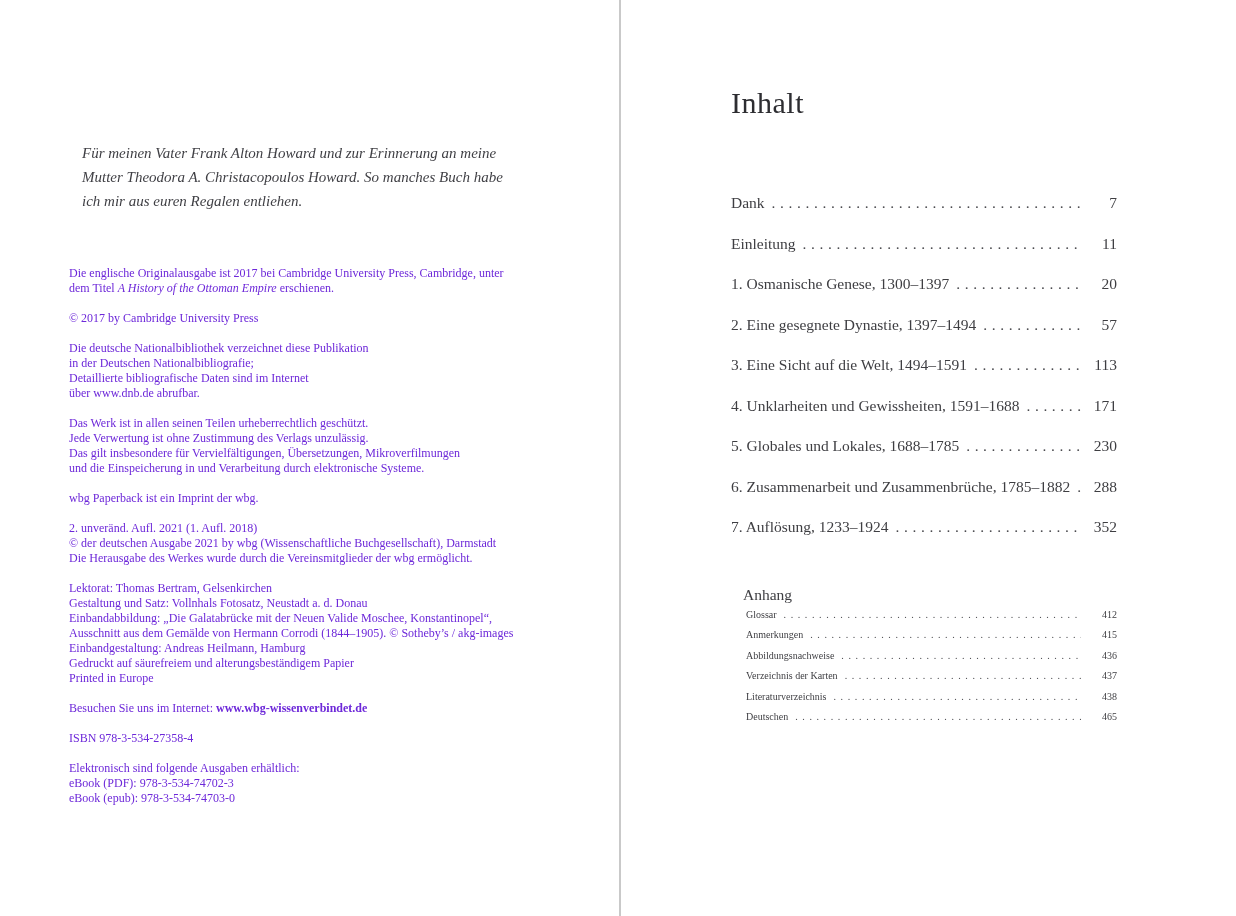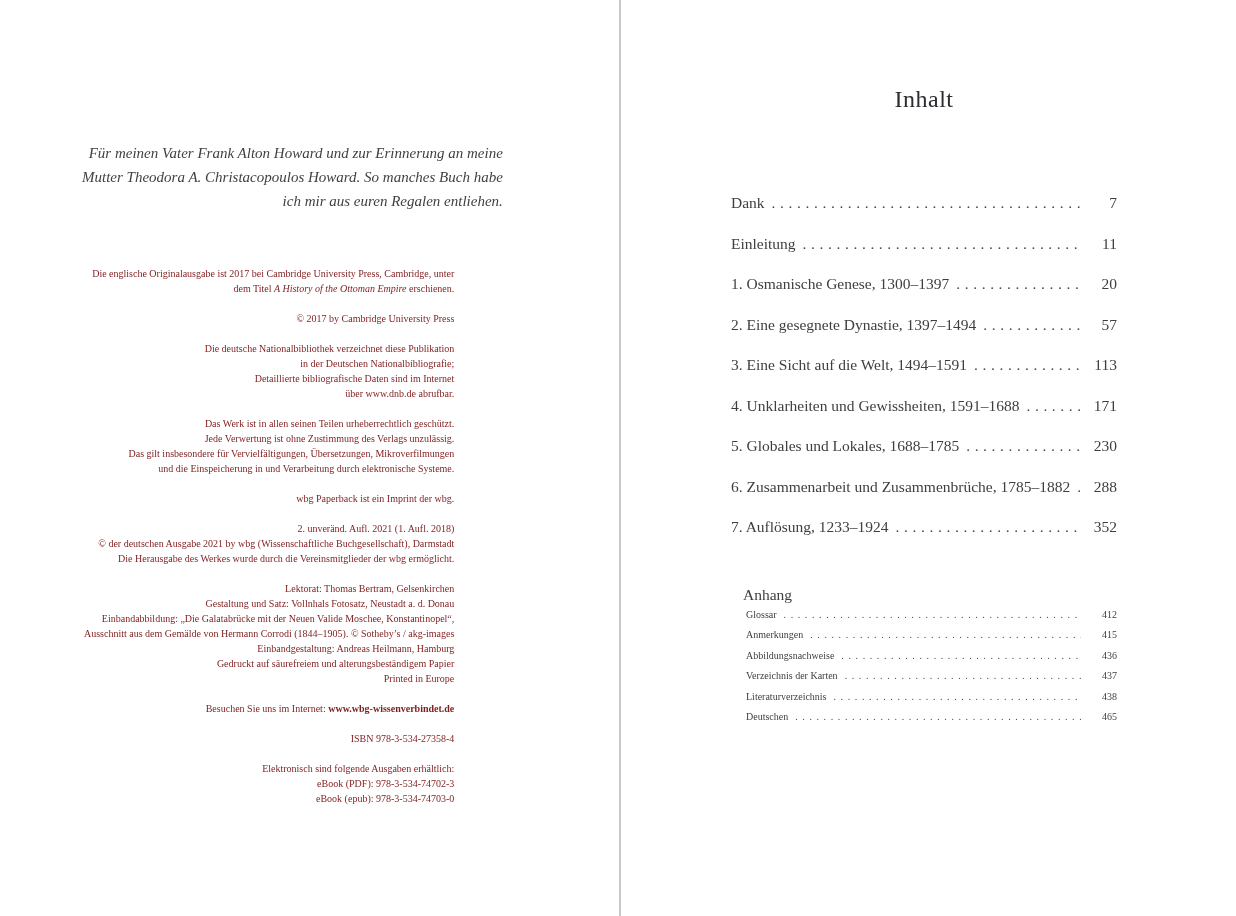--- a/index.html
+++ b/index.html
@@ -6,29 +6,29 @@
   body{
     width:1236px;height:916px;background:#ffffff;position:relative;overflow:hidden;
     font-family:"Liberation Serif", serif;color:#3e3e42;
   }
   .divider{position:absolute;left:619px;top:0;width:2px;height:916px;background:#c9c9c9;}
   .left-page{position:absolute;left:0;top:0;width:619px;height:916px;}
   .right-page{position:absolute;left:621px;top:0;width:615px;height:916px;}
 
   
   .dedication{position:absolute;left:82px;top:141px;font-style:italic;font-size:15px;line-height:24px;color:#3f3f44;}
-  .imprint{position:absolute;left:84px;top:266px;font-size:10px;line-height:15px;color:#7f1d1d;}
+  .imprint{position:absolute;left:69px;top:266px;font-size:12px;line-height:15px;color:#6d28d9;}
   .imprint .block{margin-bottom:15px;}
-  .line{white-space:nowrap;text-align:right;}
+  .line{white-space:nowrap;}
   .seg-i{font-style:italic;font-family:Liberation Serif, serif;}
   .seg-b{font-weight:bold;}
 
   
-  .toc-title{position:absolute;left:110px;top:86px;width:386px;margin:0;text-align:center;
-    font-size:24px;font-weight:normal;color:#2d2d31;letter-spacing:0.5px;}
+  .toc-title{position:absolute;left:110px;top:86px;width:386px;margin:0;
+    font-size:30px;font-weight:normal;color:#2d2d31;letter-spacing:0.5px;}
   .toc-main{position:absolute;left:110px;top:193px;width:386px;}
   .toc-appendix{position:absolute;left:110px;top:584px;width:386px;}
   .toc-row{display:flex;align-items:baseline;}
   .toc-main .toc-row{font-size:15.5px;line-height:20px;margin-bottom:20.5px;}
   .toc-appendix .toc-row.header{font-size:15.5px;line-height:21px;margin-left:12px;}
   .toc-appendix .toc-row.sub{font-size:10px;line-height:20.4px;padding-left:15px;}
   .toc-label{flex:0 0 auto;white-space:nowrap;}
   .toc-dots{flex:1 1 auto;min-width:0;overflow:hidden;white-space:nowrap;
     margin-left:7px;margin-right:2px;letter-spacing:4.6px;color:#4a4a4e;}
   .toc-dots::after{content:"................................................................................";}

